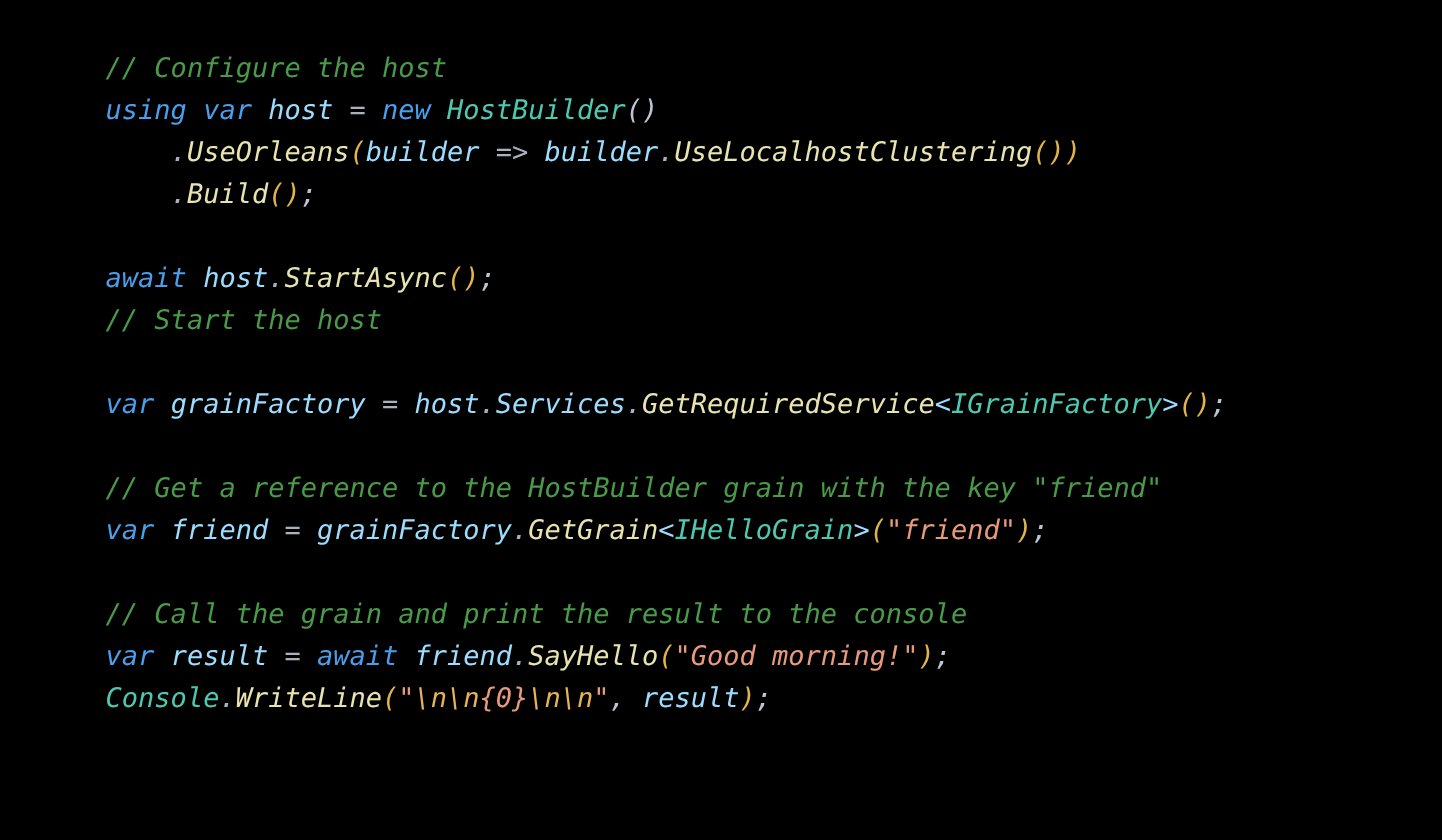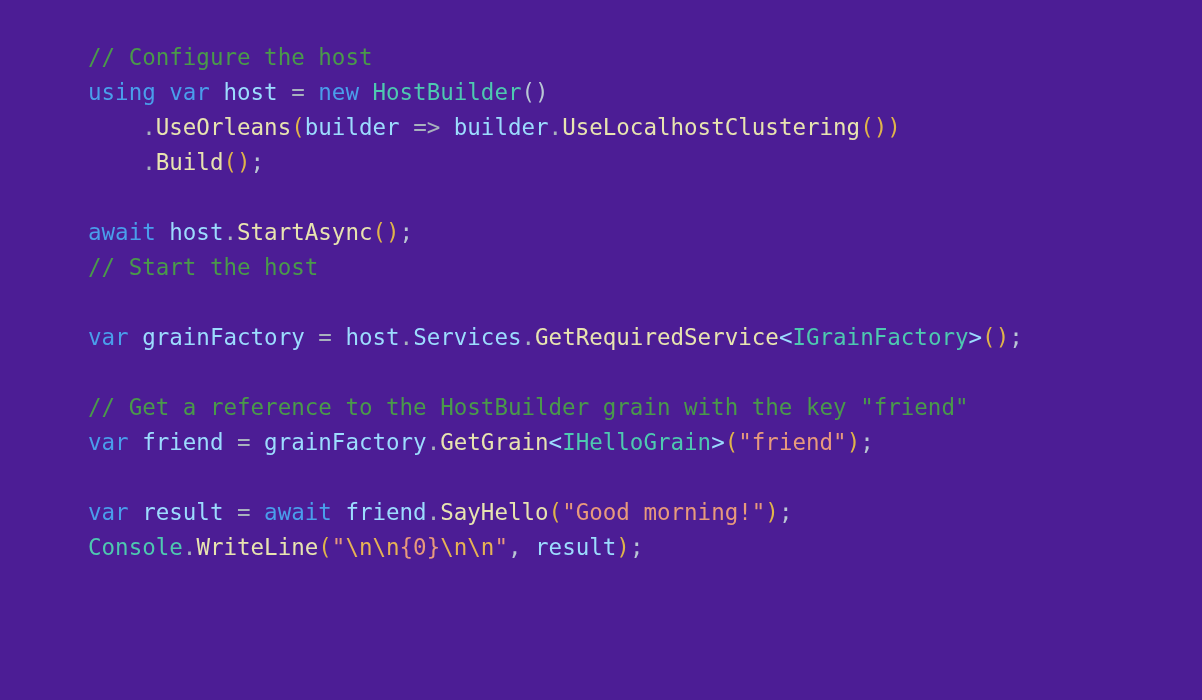--- a/index.html
+++ b/index.html
@@ -40,31 +40,32 @@
   .tok-string    { color: #e89a7c; }
   .tok-escape    { color: #e8b354; }
   .tok-paren     { color: #e0b44a; }
   .tok-punct     { color: #b9c6d4; }
   .tok-op        { color: #a8b2bd; }
   .tok-plain     { color: #d4d4d4; }
 </style>
 </head>
 <body>
 
-<div id="code-surface" style="background: #4c1d95;">
+<div id="code-surface" style="background: #000000; font-style: italic;">
   <div id="code-block">
       <div class="code-line"><span class="tok-comment">// Configure the host</span></div>
       <div class="code-line"><span class="tok-keyword">using</span><span class="tok-plain"> </span><span class="tok-keyword">var</span><span class="tok-plain"> </span><span class="tok-var">host</span><span class="tok-plain"> </span><span class="tok-op">=</span><span class="tok-plain"> </span><span class="tok-keyword">new</span><span class="tok-plain"> </span><span class="tok-type">HostBuilder</span><span class="tok-punct">(</span><span class="tok-punct">)</span></div>
       <div class="code-line"><span class="tok-plain">    </span><span class="tok-op">.</span><span class="tok-method">UseOrleans</span><span class="tok-paren">(</span><span class="tok-var">builder</span><span class="tok-plain"> </span><span class="tok-op">=&gt;</span><span class="tok-plain"> </span><span class="tok-var">builder</span><span class="tok-op">.</span><span class="tok-method">UseLocalhostClustering</span><span class="tok-paren">(</span><span class="tok-paren">)</span><span class="tok-paren">)</span></div>
       <div class="code-line"><span class="tok-plain">    </span><span class="tok-op">.</span><span class="tok-method">Build</span><span class="tok-paren">(</span><span class="tok-paren">)</span><span class="tok-punct">;</span></div>
       <div class="code-line blank">&nbsp;</div>
       <div class="code-line"><span class="tok-keyword">await</span><span class="tok-plain"> </span><span class="tok-var">host</span><span class="tok-op">.</span><span class="tok-method">StartAsync</span><span class="tok-paren">(</span><span class="tok-paren">)</span><span class="tok-punct">;</span></div>
       <div class="code-line"><span class="tok-comment">// Start the host</span></div>
       <div class="code-line blank">&nbsp;</div>
       <div class="code-line"><span class="tok-keyword">var</span><span class="tok-plain"> </span><span class="tok-var">grainFactory</span><span class="tok-plain"> </span><span class="tok-op">=</span><span class="tok-plain"> </span><span class="tok-var">host</span><span class="tok-op">.</span><span class="tok-var">Services</span><span class="tok-op">.</span><span class="tok-method">GetRequiredService</span><span class="tok-var">&lt;</span><span class="tok-type">IGrainFactory</span><span class="tok-var">&gt;</span><span class="tok-paren">(</span><span class="tok-paren">)</span><span class="tok-punct">;</span></div>
       <div class="code-line blank">&nbsp;</div>
       <div class="code-line"><span class="tok-comment">// Get a reference to the HostBuilder grain with the key "friend"</span></div>
       <div class="code-line"><span class="tok-keyword">var</span><span class="tok-plain"> </span><span class="tok-var">friend</span><span class="tok-plain"> </span><span class="tok-op">=</span><span class="tok-plain"> </span><span class="tok-var">grainFactory</span><span class="tok-op">.</span><span class="tok-method">GetGrain</span><span class="tok-var">&lt;</span><span class="tok-type">IHelloGrain</span><span class="tok-var">&gt;</span><span class="tok-paren">(</span><span class="tok-string">"friend"</span><span class="tok-paren">)</span><span class="tok-punct">;</span></div>
       <div class="code-line blank">&nbsp;</div>
+      <div class="code-line"><span class="tok-comment">// Call the grain and print the result to the console</span></div>
       <div class="code-line"><span class="tok-keyword">var</span><span class="tok-plain"> </span><span class="tok-var">result</span><span class="tok-plain"> </span><span class="tok-op">=</span><span class="tok-plain"> </span><span class="tok-keyword">await</span><span class="tok-plain"> </span><span class="tok-var">friend</span><span class="tok-op">.</span><span class="tok-method">SayHello</span><span class="tok-paren">(</span><span class="tok-string">"Good morning!"</span><span class="tok-paren">)</span><span class="tok-punct">;</span></div>
       <div class="code-line"><span class="tok-type">Console</span><span class="tok-op">.</span><span class="tok-method">WriteLine</span><span class="tok-paren">(</span><span class="tok-string">"</span><span class="tok-escape">\n</span><span class="tok-escape">\n</span><span class="tok-string">{0}</span><span class="tok-escape">\n</span><span class="tok-escape">\n</span><span class="tok-string">"</span><span class="tok-punct">,</span><span class="tok-plain"> </span><span class="tok-var">result</span><span class="tok-paren">)</span><span class="tok-punct">;</span></div>
     </div>
 </div>
 
 </body></html>

